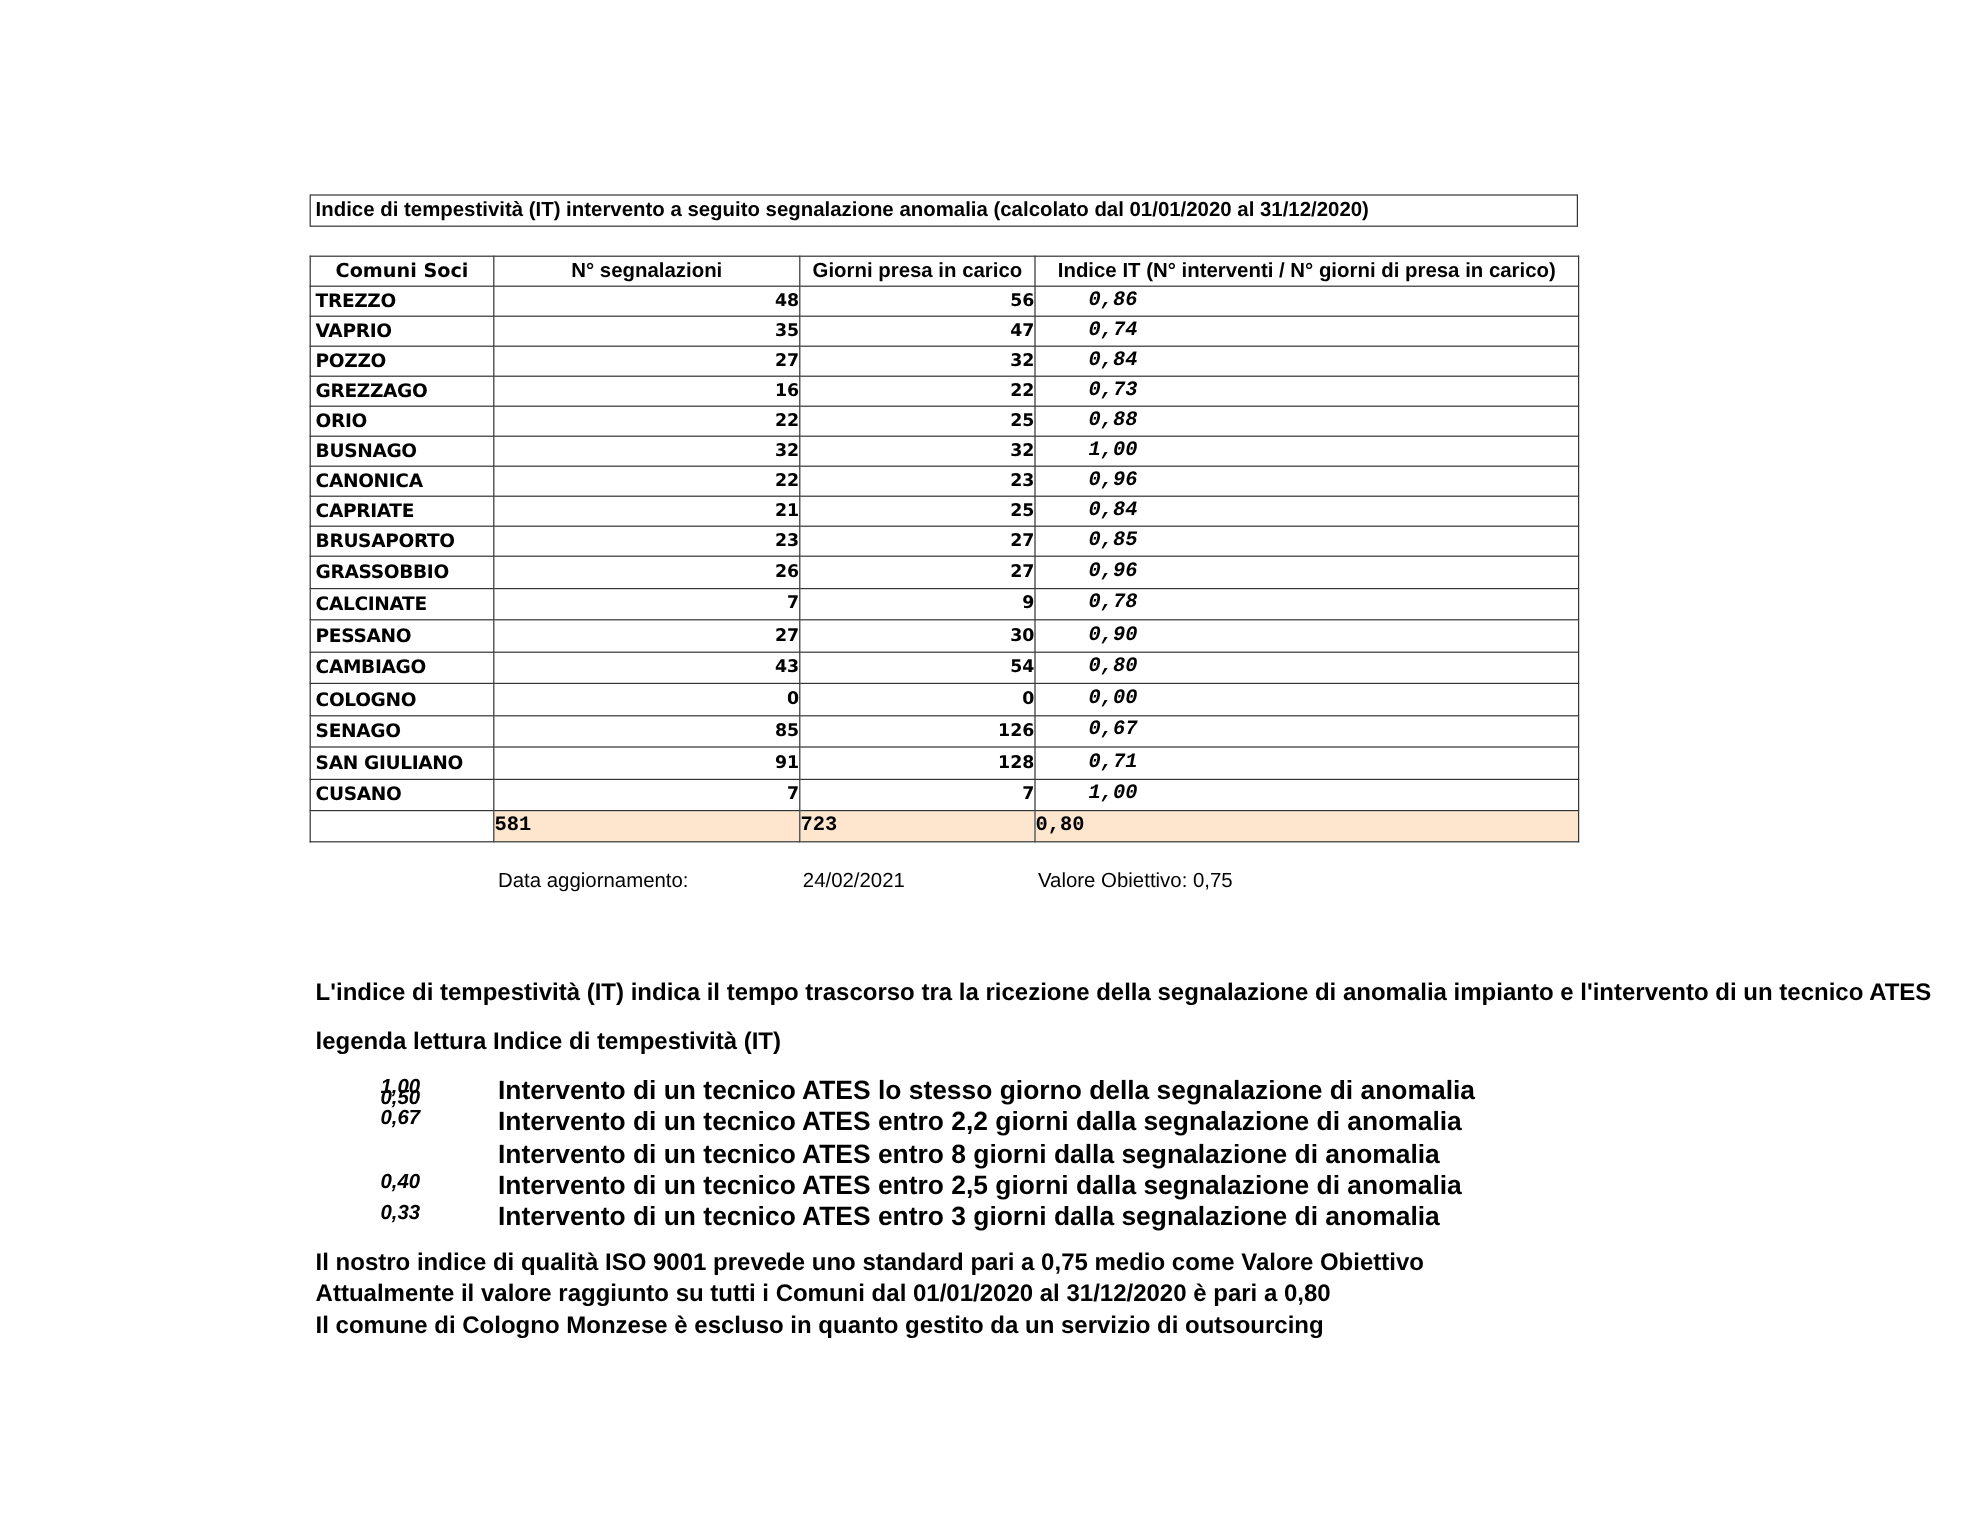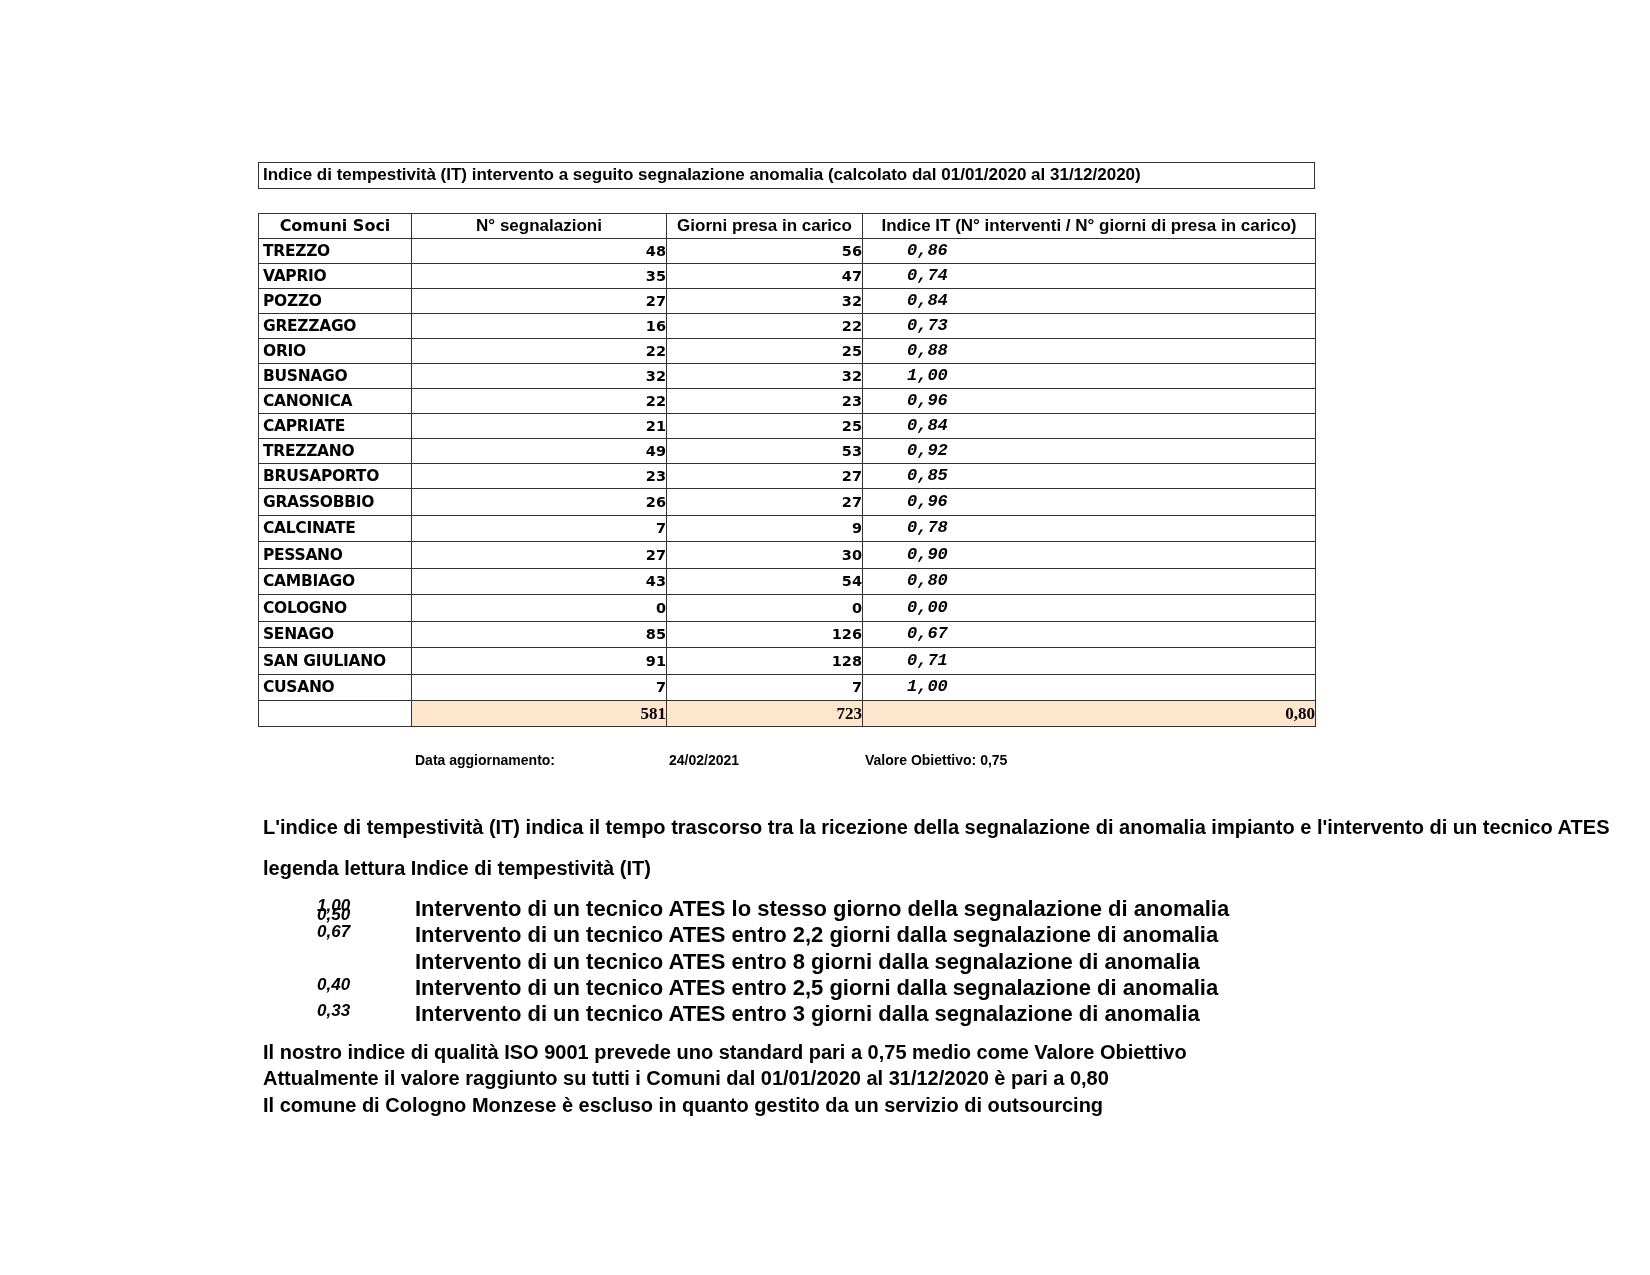--- a/index.html
+++ b/index.html
@@ -31,26 +31,26 @@
   #data-table td.c-num {
     font-family: "DejaVu Sans", sans-serif; font-weight: bold; 
     font-size: 14.5px; text-align: right;
   }
   #data-table td.c-idx {
     font-family: Liberation Mono, monospace; font-weight: bold; font-style: italic;
     font-size: 17px; text-align: left; padding-left: 44px;
   }
   #data-table tr.row-late td { height: 25.5px; }
   #data-table tr.total td {
-    font-family: Liberation Serif, serif; font-weight: bold; font-size: 17px;
-    text-align: right; height: 25px;
+    font-family: Liberation Mono, monospace; font-weight: bold; font-size: 17px;
+    text-align: left; height: 25px;
   }
   #data-table tr.total td.hl { background: #FDE5CE; }
 
-  .meta { font-family: "Liberation Sans", sans-serif; font-weight: bold; font-size: 14px; top: 752px; }
+  .meta { font-family: "Liberation Sans", sans-serif; font-weight: normal; font-size: 17px; top: 724px; }
   .para { font-family: "Liberation Sans", sans-serif; font-weight: bold; font-size: 20px; left: 263px; white-space: nowrap; }
   .legend-val { font-family: "Liberation Sans", sans-serif; font-weight: bold; font-style: italic; font-size: 17px; left: 317px; }
   .legend-txt { font-family: "Liberation Sans", sans-serif; font-weight: bold; font-size: 22px; left: 415px; white-space: nowrap; }
 </style>
 </head>
 <body>
 
 <div id="title-box" class="abs">Indice di tempestività (IT) intervento a seguito segnalazione anomalia (calcolato dal 01/01/2020 al 31/12/2020)</div>
 
 <table id="data-table">
@@ -111,26 +111,20 @@
         <td class="c-num">23</td>
         <td class="c-idx">0,96</td>
       </tr>
       <tr>
         <td class="c-name">CAPRIATE</td>
         <td class="c-num">21</td>
         <td class="c-num">25</td>
         <td class="c-idx">0,84</td>
       </tr>
       <tr>
-        <td class="c-name">TREZZANO</td>
-        <td class="c-num">49</td>
-        <td class="c-num">53</td>
-        <td class="c-idx">0,92</td>
-      </tr>
-      <tr>
         <td class="c-name">BRUSAPORTO</td>
         <td class="c-num">23</td>
         <td class="c-num">27</td>
         <td class="c-idx">0,85</td>
       </tr>
       <tr class="row-late">
         <td class="c-name">GRASSOBBIO</td>
         <td class="c-num">26</td>
         <td class="c-num">27</td>
         <td class="c-idx">0,96</td>

